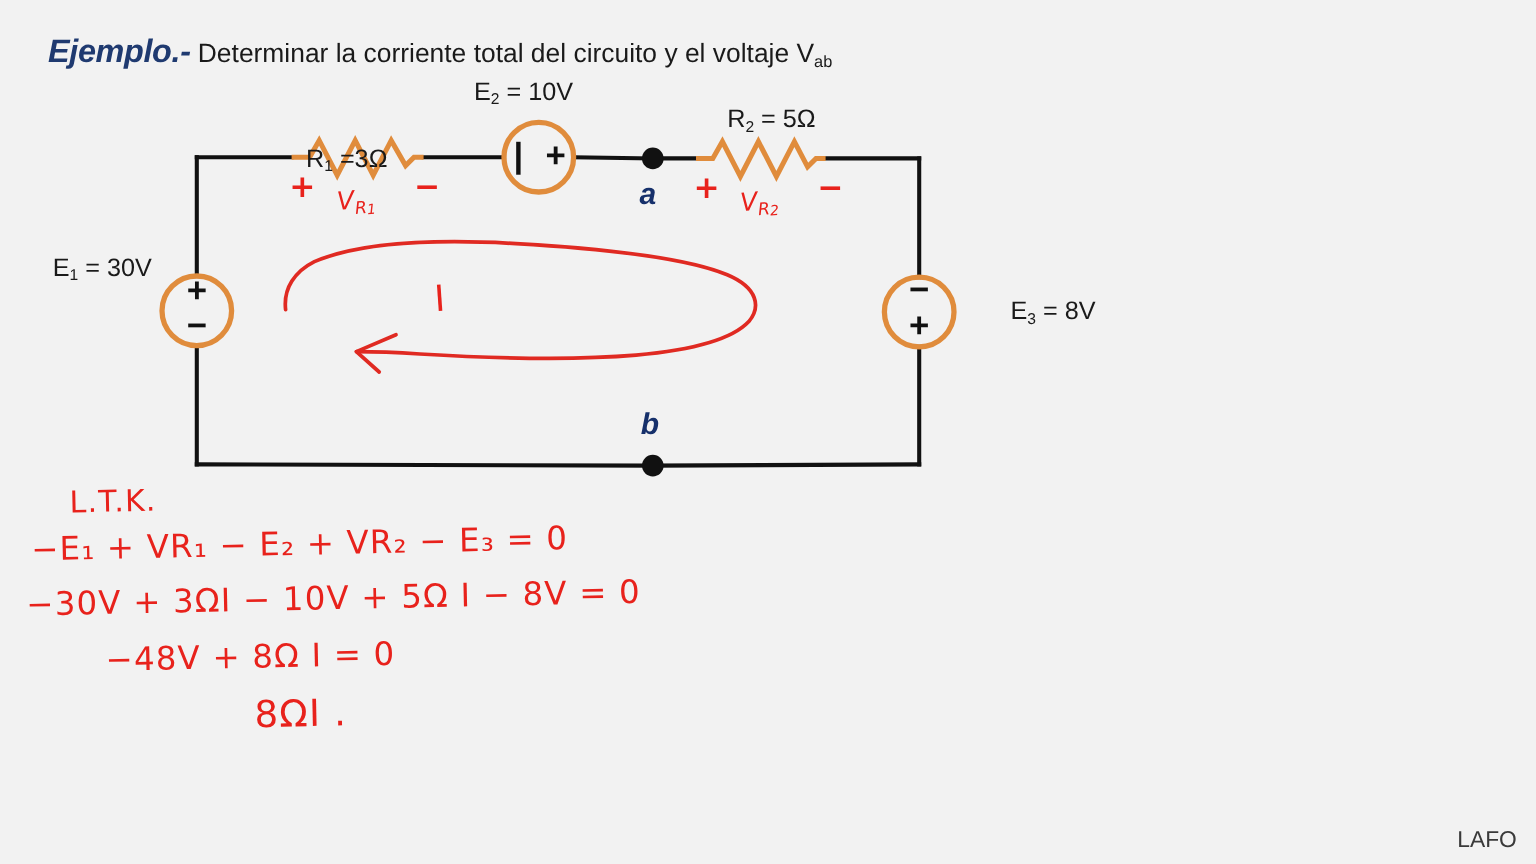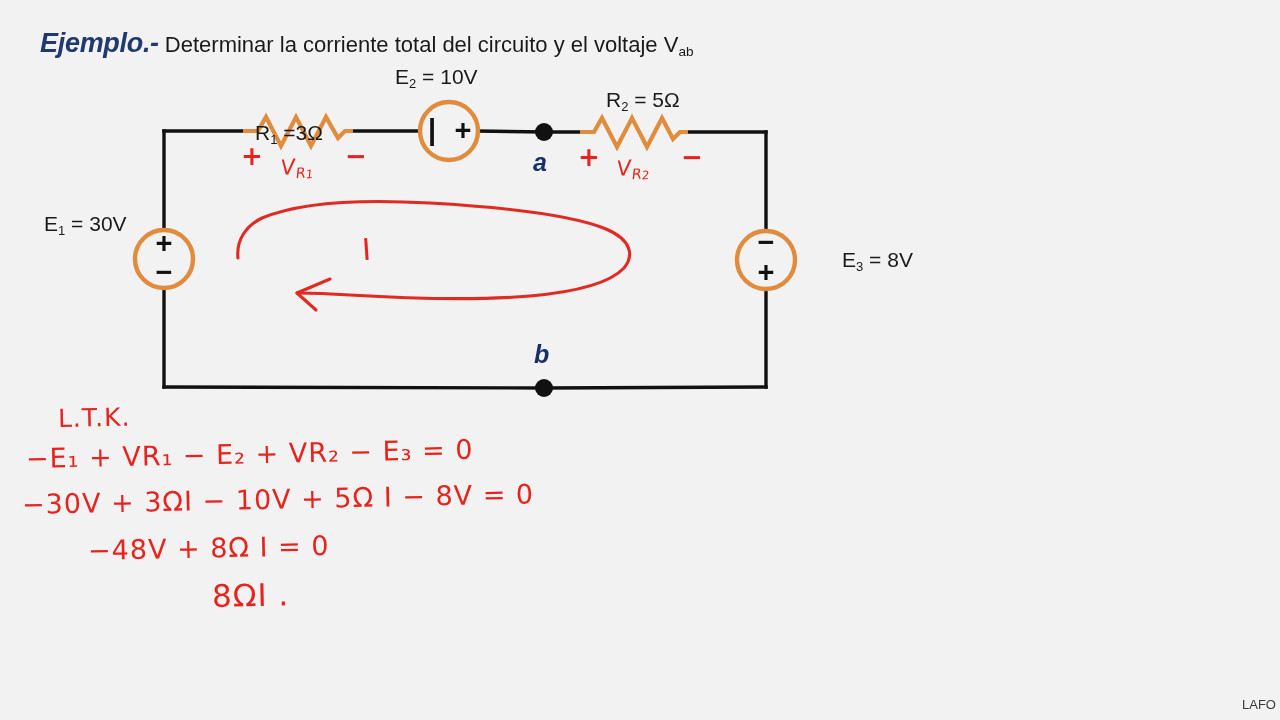--- a/index.html
+++ b/index.html
@@ -129,24 +129,24 @@
     font-size: 29px;
     font-weight: bold;
     color: #111;
     line-height: 1;
     text-align: center;
   }
 
   
   #watermark {
     position: absolute;
-    right: 4px;
+    right: 16px;
     bottom: 8px;
     font-family: "Liberation Sans", sans-serif;
-    font-size: 13px;
+    font-size: 19px;
     color: #3a3a3a;
   }
   #equations {
     position: absolute;
     left: 0; top: 0;
   }
 </style>
 </head>
 <body>
 

